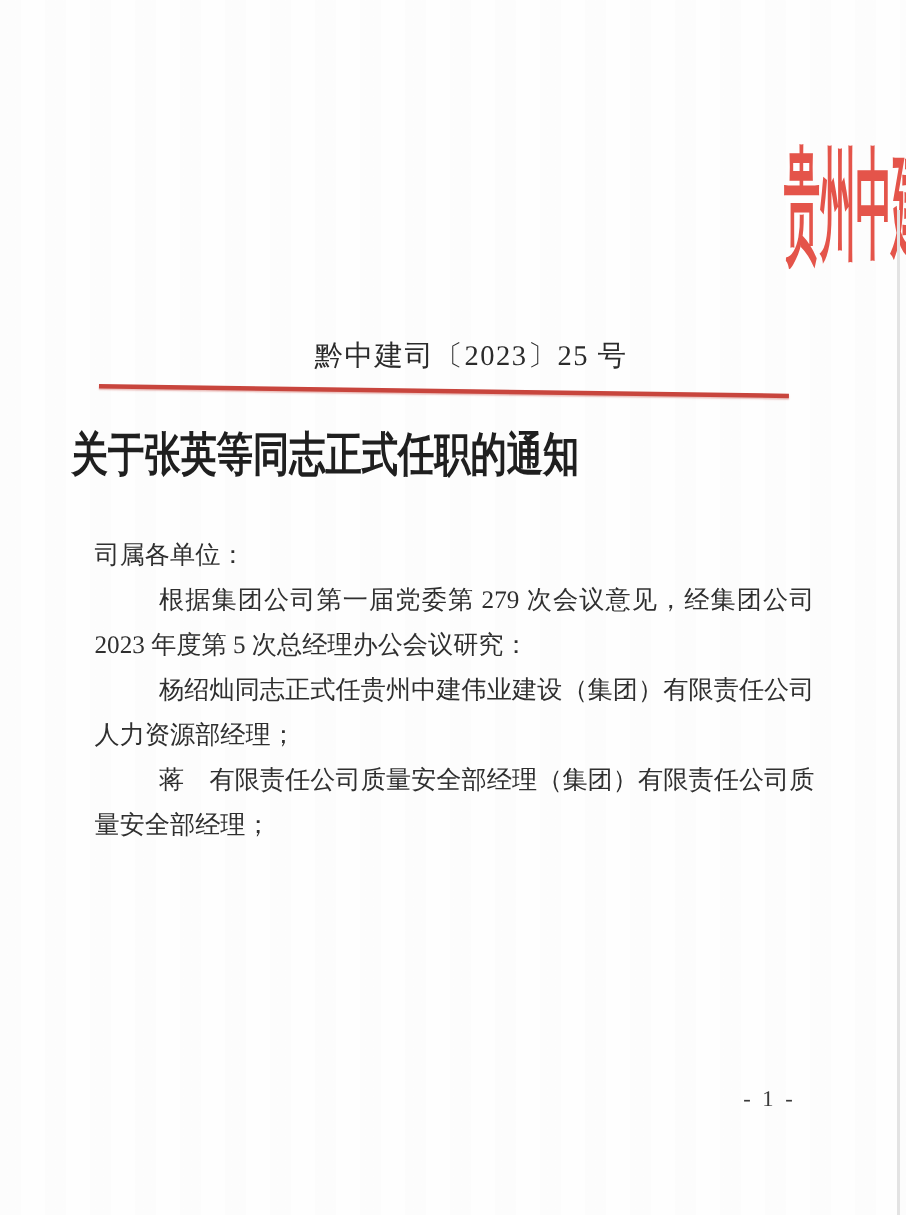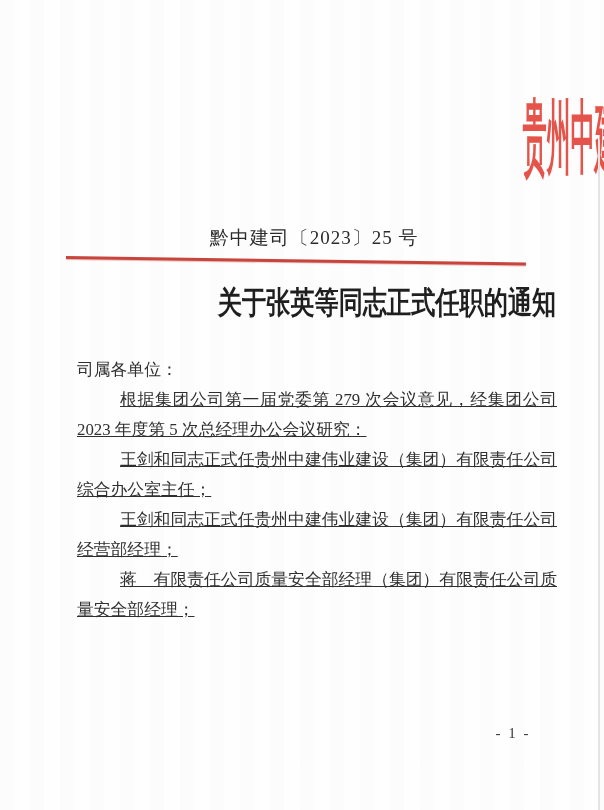--- a/index.html
+++ b/index.html
@@ -67,52 +67,51 @@
     transform: rotate(0.8deg);
     transform-origin: left center;
   }
 
   
   .title-wrap {
     position: absolute;
     top: 286px;
     left: 0;
     width: 604px;
-    text-align: right;
+    text-align: left;
   }
   .doc-title {
     display: inline-block;
     white-space: nowrap;
     margin: 0;
     font-size: 31px;
     line-height: 34px;
     font-weight: bold;
     color: #1f1f1f;
     transform: scaleX(0.78);
     transform-origin: center;
   }
 
   
   .body-text {
     position: absolute;
     top: 355px;
-    left: 77px;
+    left: 63px;
     width: 480px;
     font-size: 16.8px;
     line-height: 30px;
     text-align: justify;
     color: var(--text, #2f2f2f);
   }
   .body-text p {
     margin: 0;
     padding: 0;
   }
   .body-text p.para {
     text-indent: 43px;
-    text-decoration: underline;
   }
 
   
   .page-number {
     position: absolute;
     top: 725px;
     left: 478px;
     width: 70px;
     text-align: center;
     font-size: 15px;
@@ -143,22 +142,21 @@
 
   <div class="red-rule"></div>
 
   <div class="title-wrap">
     <h1 class="doc-title">关于张英等同志正式任职的通知</h1>
   </div>
 
   <div class="body-text">
     <p class="salutation">司属各单位：</p>
     <p class="para">根据集团公司第一届党委第 279 次会议意见，经集团公司 2023 年度第 5 次总经理办公会议研究：</p>
-    <p class="para">王剑和同志正式任贵州中建伟业建设（集团）有限责任公司综合办公室主任；</p>
-    <p class="para">王剑和同志正式任贵州中建伟业建设（集团）有限责任公司经营部经理；</p>
+    <p class="para">杨绍灿同志正式任贵州中建伟业建设（集团）有限责任公司人力资源部经理；</p>
     <p class="para">蒋　有限责任公司质量安全部经理（集团）有限责任公司质量安全部经理；</p>
   </div>
 
   <div class="page-number">- 1 -</div>
 
   <div class="scan-edge"></div>
 
 </div>
 
 </body></html>

